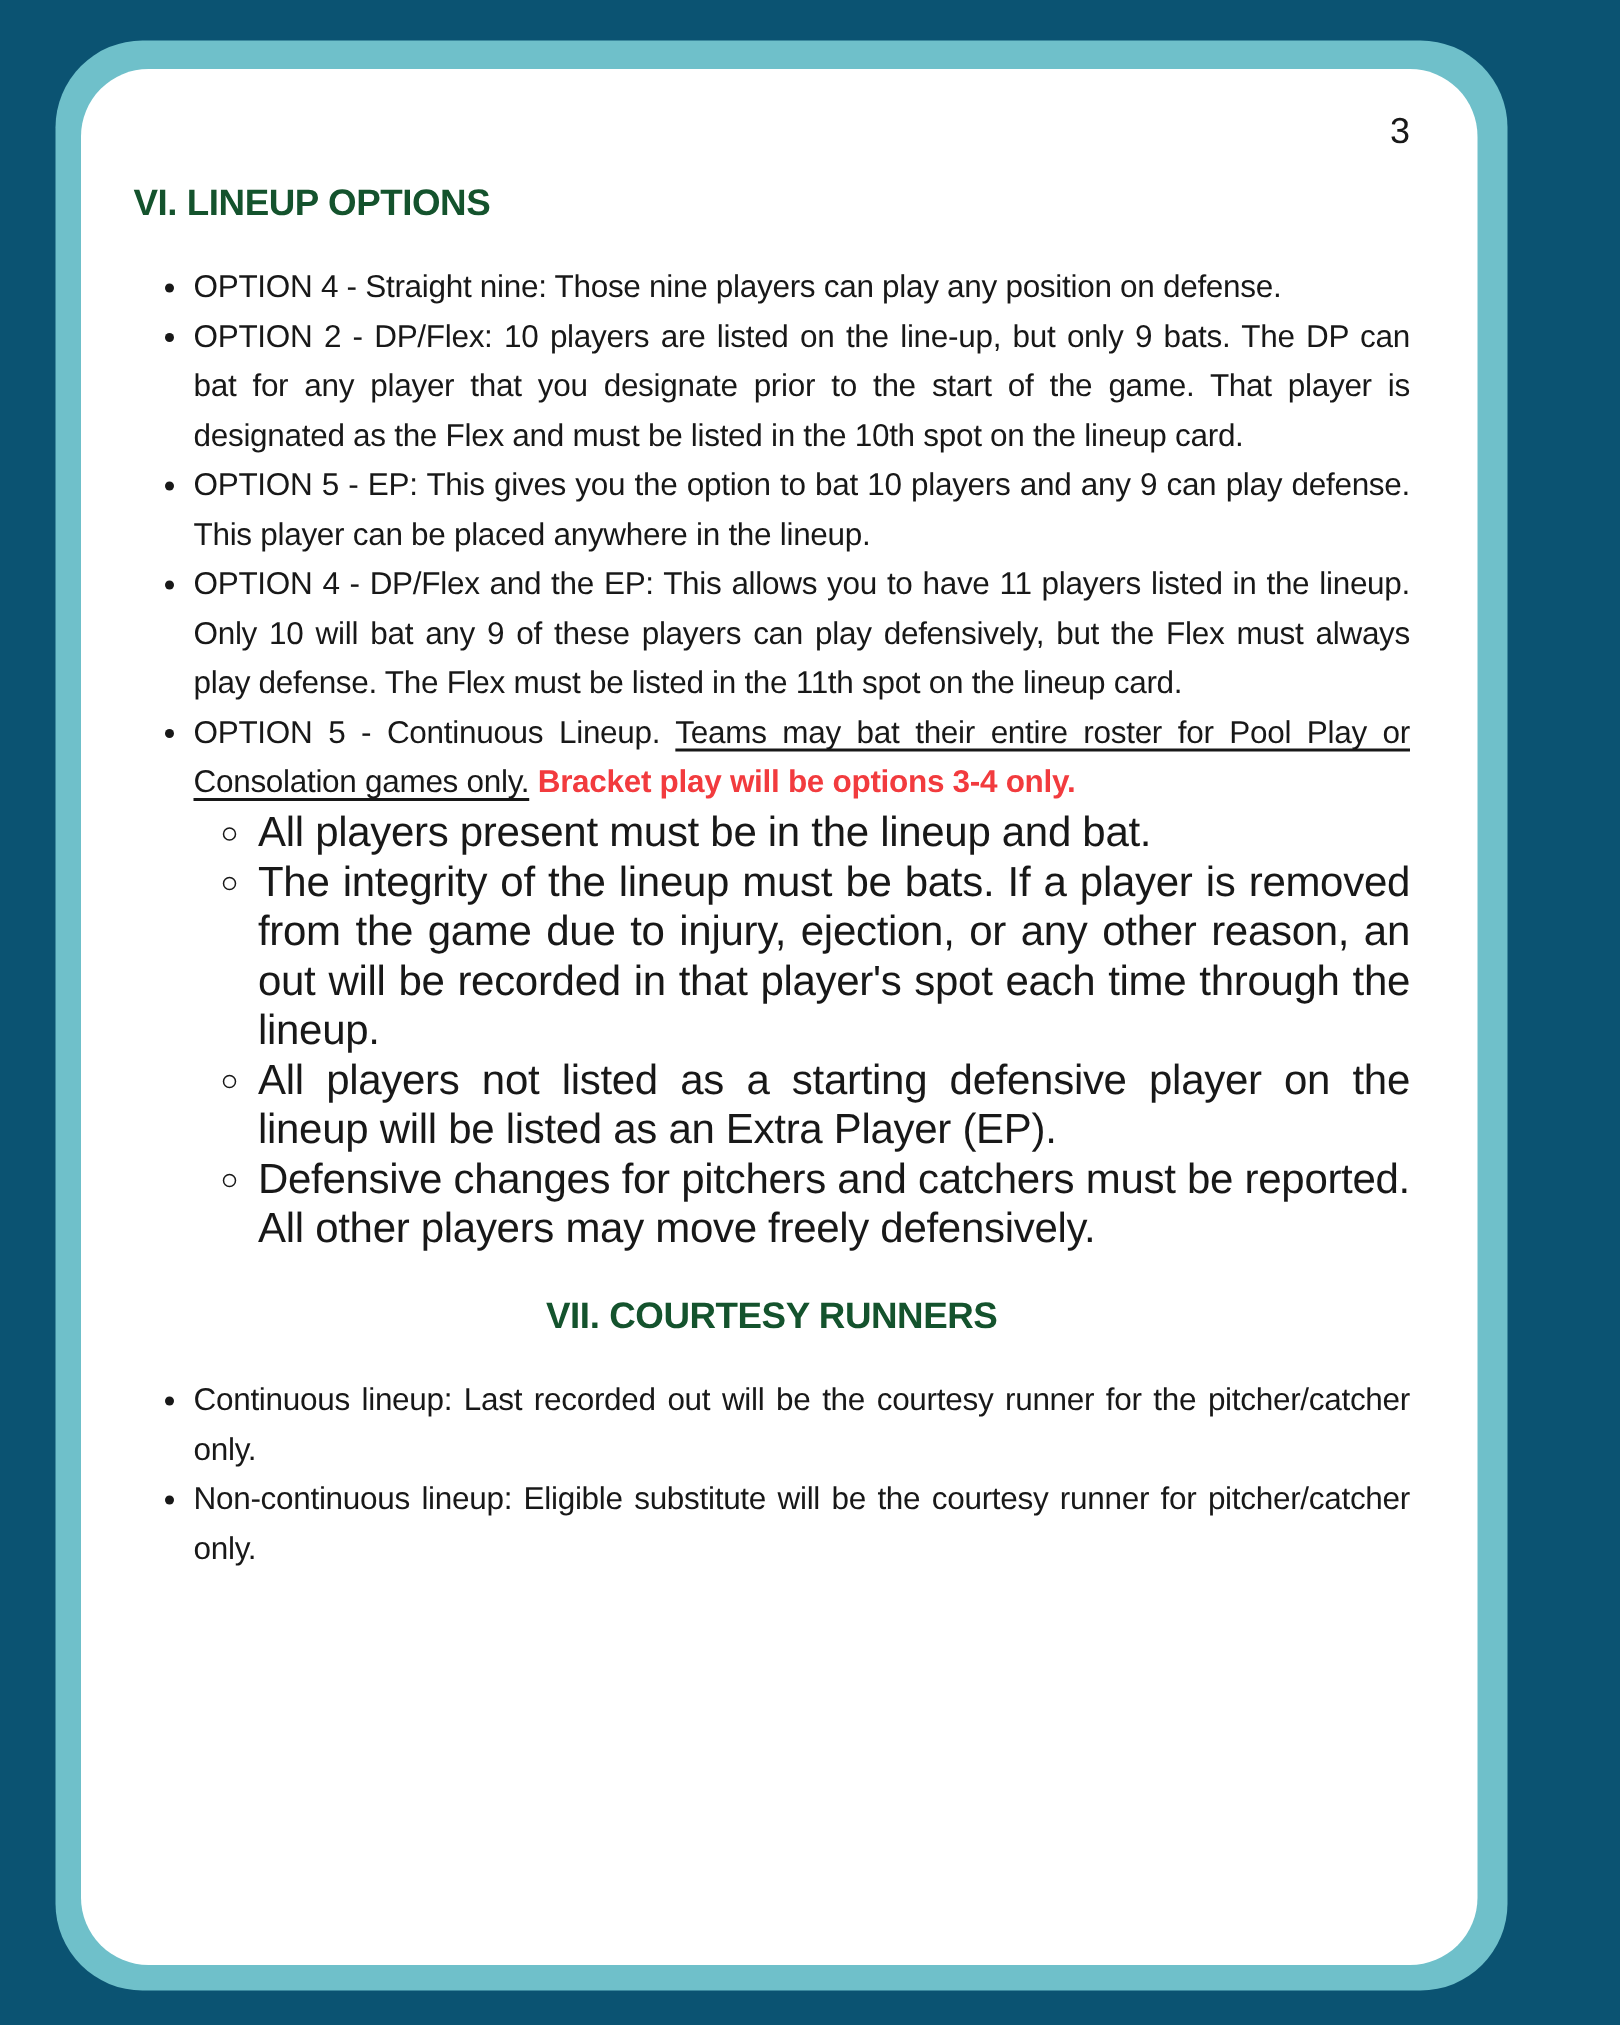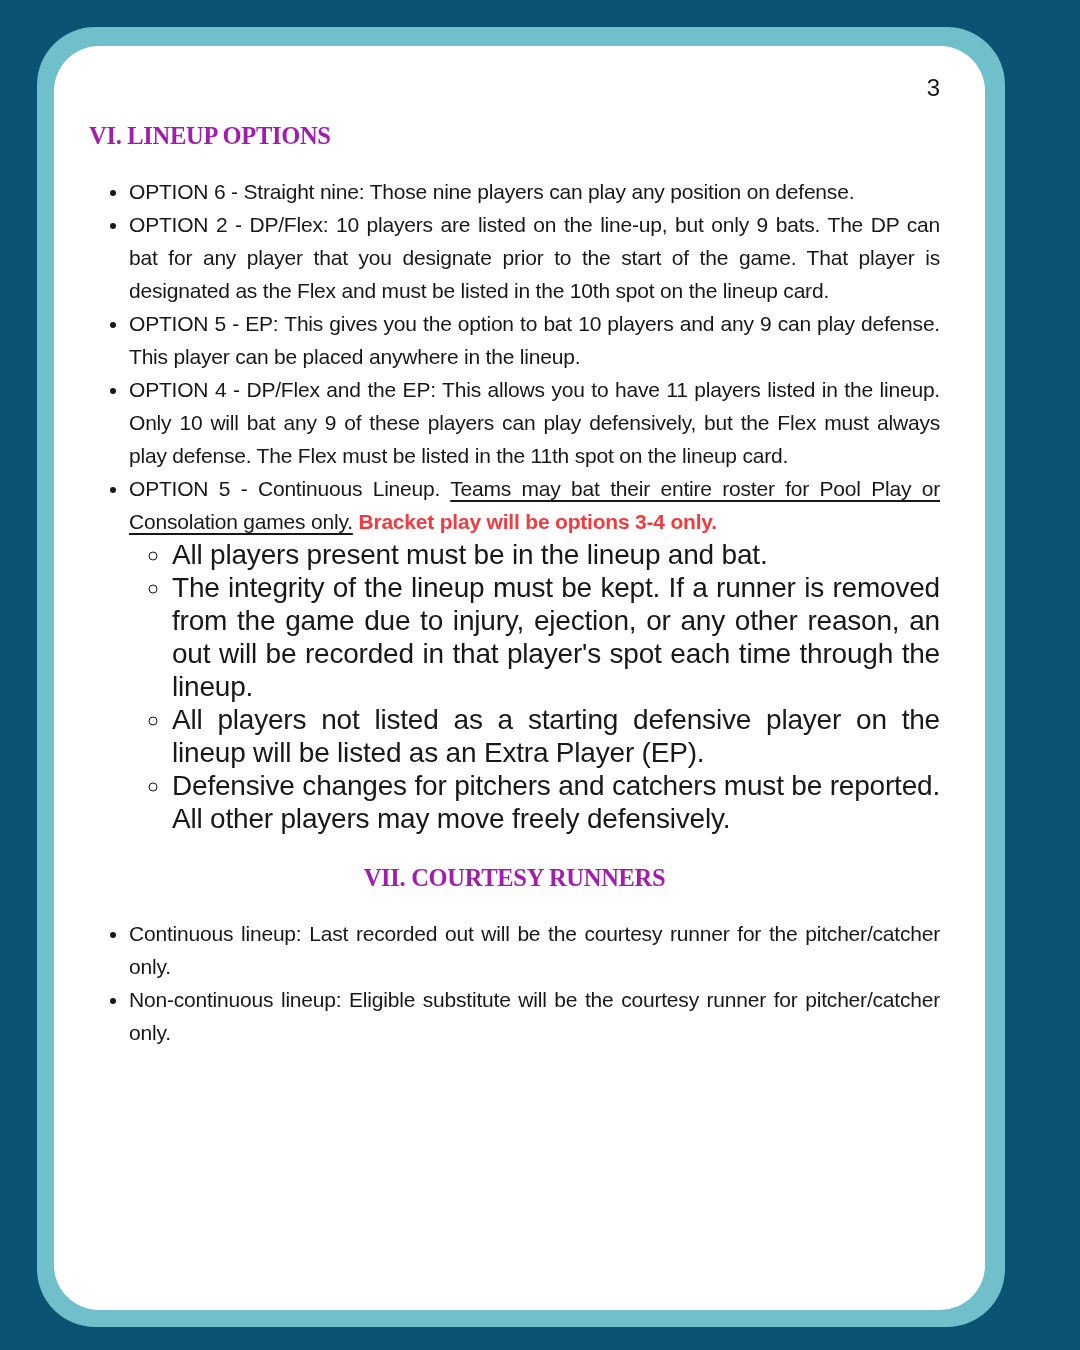--- a/index.html
+++ b/index.html
@@ -33,22 +33,21 @@
     font-size: 24px;
     line-height: 28px;
     color: var(--text, #181818);
   }
   h2.section-heading {
     margin-top: 21px;
     font-size: 24.5px;
     line-height: 26px;
     font-weight: 800;
     letter-spacing: -0.3px;
-    color: #a21caf;
-    font-family: Liberation Serif, serif;
+    color: #14532d;
   }
   section + * h2.section-heading { margin-top: 30px; }
   section:nth-of-type(2) h2.section-heading { margin-top: 30px; text-align: center; }
   ul.bullets {
     margin-top: 26px;
     padding-left: 40px;
     list-style: disc;
   }
   ul.bullets > li {
     font-size: 21px;
@@ -81,27 +80,27 @@
 </head>
 <body>
 
 <div class="frame">
   <div class="card">
     <div class="page-number">3</div>
     <div id="sections">
         <section>
           <h2 class="section-heading">VI. LINEUP OPTIONS</h2>
           <ul class="bullets">
-            <li><span>OPTION 6 - Straight nine: Those nine players can play any position on defense.</span></li>
+            <li><span>OPTION 4 - Straight nine: Those nine players can play any position on defense.</span></li>
             <li><span>OPTION 2 - DP/Flex: 10 players are listed on the line-up, but only 9 bats. The DP can bat for any player that you designate prior to the start of the game. That player is designated as the Flex and must be listed in the 10th spot on the lineup card.</span></li>
             <li><span>OPTION 5 - EP: This gives you the option to bat 10 players and any 9 can play defense. This player can be placed anywhere in the lineup.</span></li>
             <li><span>OPTION 4 - DP/Flex and the EP: This allows you to have 11 players listed in the lineup. Only 10 will bat any 9 of these players can play defensively, but the Flex must always play defense. The Flex must be listed in the 11th spot on the lineup card.</span></li>
             <li><span>OPTION 5 - Continuous Lineup. </span><span class="seg-underline">Teams may bat their entire roster for Pool Play or Consolation games only.</span><span> </span><span class="seg-accent">Bracket play will be options 3-4 only.</span><ul class="sub-bullets">
                 <li>All players present must be in the lineup and bat.</li>
-                <li>The integrity of the lineup must be kept. If a runner is removed from the game due to injury, ejection, or any other reason, an out will be recorded in that player's spot each time through the lineup.</li>
+                <li>The integrity of the lineup must be bats. If a player is removed from the game due to injury, ejection, or any other reason, an out will be recorded in that player's spot each time through the lineup.</li>
                 <li>All players not listed as a starting defensive player on the lineup will be listed as an Extra Player (EP).</li>
                 <li>Defensive changes for pitchers and catchers must be reported. All other players may move freely defensively.</li>
               </ul></li>
           </ul>
         </section>
         <section>
           <h2 class="section-heading">VII. COURTESY RUNNERS</h2>
           <ul class="bullets">
             <li><span>Continuous lineup: Last recorded out will be the courtesy runner for the pitcher/catcher only.</span></li>
             <li><span>Non-continuous lineup: Eligible substitute will be the courtesy runner for pitcher/catcher only.</span></li>

